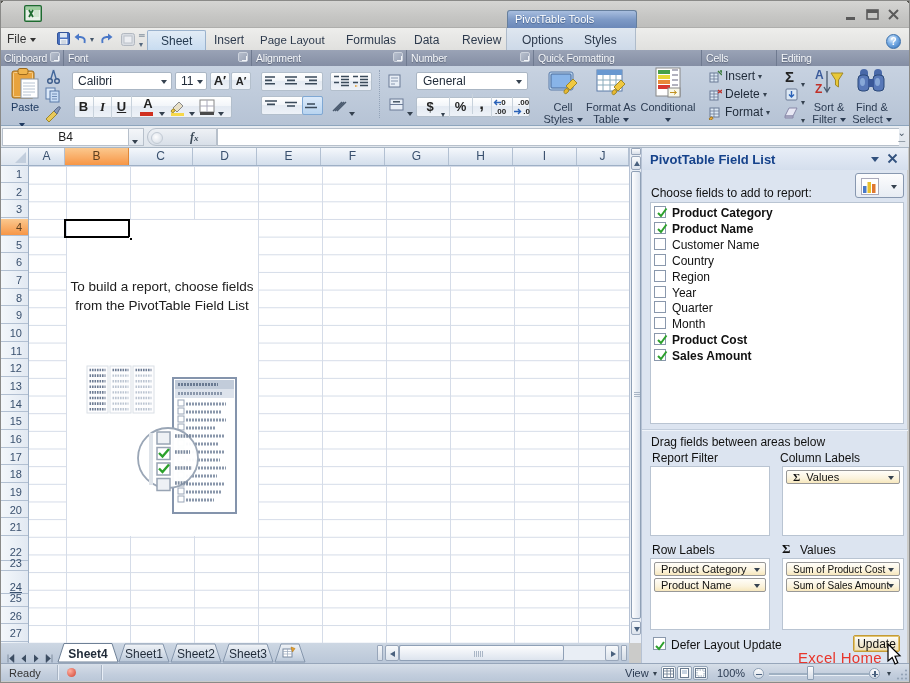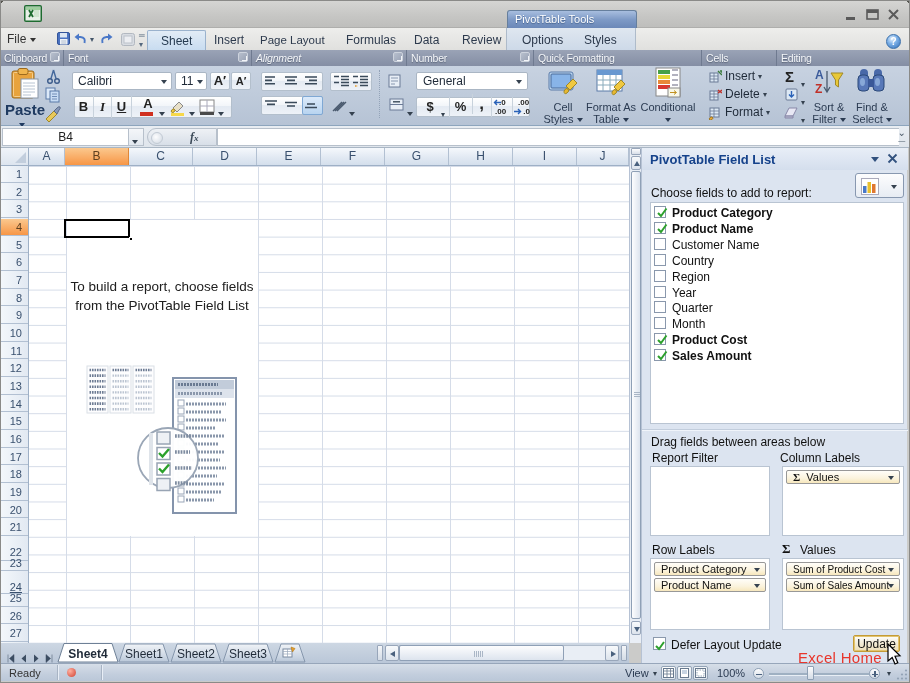--- a/index.html
+++ b/index.html
@@ -119,36 +119,36 @@
   <div class="tab" style="left:448px;">Review</div>
   <div class="tab" style="left:508px;">Options</div>
   <div class="tab" style="left:570px;">Styles</div>
   <div class="abs" id="helpbtn">?</div>
 </div>
 
 <div class="abs" id="ribbon">
   <div class="abs" id="grouphead">
     <div class="ghseg" style="left:0;width:63px;">Clipboard<span class="gl"></span></div>
     <div class="ghseg" style="left:64px;width:187px;">Font<span class="gl"></span></div>
-    <div class="ghseg" style="left:252px;width:154px;font-style:italic;">Alignment<span class="gl"></span></div>
+    <div class="ghseg" style="left:252px;width:154px;">Alignment<span class="gl"></span></div>
     <div class="ghseg" style="left:407px;width:126px;">Number<span class="gl"></span></div>
     <div class="ghseg" style="left:534px;width:167px;"><span>Quick Formatting</span></div>
     <div class="ghseg" style="left:702px;width:74px;">Cells</div>
     <div class="ghseg" style="left:777px;width:131px;border-right:none;">Editing</div>
   </div>
   <div id="ribbon-content">
 
     <svg class="abs" style="left:8px;top:17px" width="32" height="34" viewBox="0 0 32 34">
         <rect x="3" y="4" width="22" height="27" rx="2" fill="#e8a33d" stroke="#9c6a1e"></rect>
         <rect x="4.5" y="5.5" width="19" height="24" rx="1" fill="none" stroke="#f7ce8a"></rect>
         <rect x="9" y="1.5" width="10" height="6" rx="2" fill="#f0b54d" stroke="#9c6a1e"></rect>
         <rect x="12" y="12" width="17" height="19" fill="#fff" stroke="#8a97a8"></rect>
         <path d="M14 16h12M14 19h12M14 22h12M14 25h12M14 28h8" stroke="#b8c4d2" stroke-width="1"></path>
       </svg>
-    <div class="rlabel" style="left:4px;top:51px;width:40px;color:#1f3a60;font-size:15px;font-weight:bold;">Paste</div>
+    <div class="rlabel" style="left:4px;top:51px;width:40px;color:#1f3a60;font-size:11px;">Paste</div>
     <div class="abs" style="left:18px;top:65px;"><span class="darr" style="border-top-color:#1f3a60"></span></div>
     <svg class="abs" style="left:45px;top:19px" width="15" height="16" viewBox="0 0 15 16">
         <path d="M7.5 1 L5 9.5 M7.5 1 L10 9.5" stroke="#44689c" stroke-width="1.4"></path>
         <circle cx="4" cy="12" r="2.3" fill="none" stroke="#3a5a8a" stroke-width="1.4"></circle>
         <circle cx="11" cy="12" r="2.3" fill="none" stroke="#3a5a8a" stroke-width="1.4"></circle>
       </svg>
     <svg class="abs" style="left:44px;top:37px" width="16" height="17" viewBox="0 0 16 17">
         <rect x="1" y="1" width="9" height="11" fill="#dce9f8" stroke="#5a7aa8"></rect>
         <rect x="5" y="4" width="9" height="11" fill="#c8dcf4" stroke="#5a7aa8"></rect>
         <path d="M7 7h5M7 9.5h5M7 12h5" stroke="#5a7aa8" stroke-width="0.8"></path>

